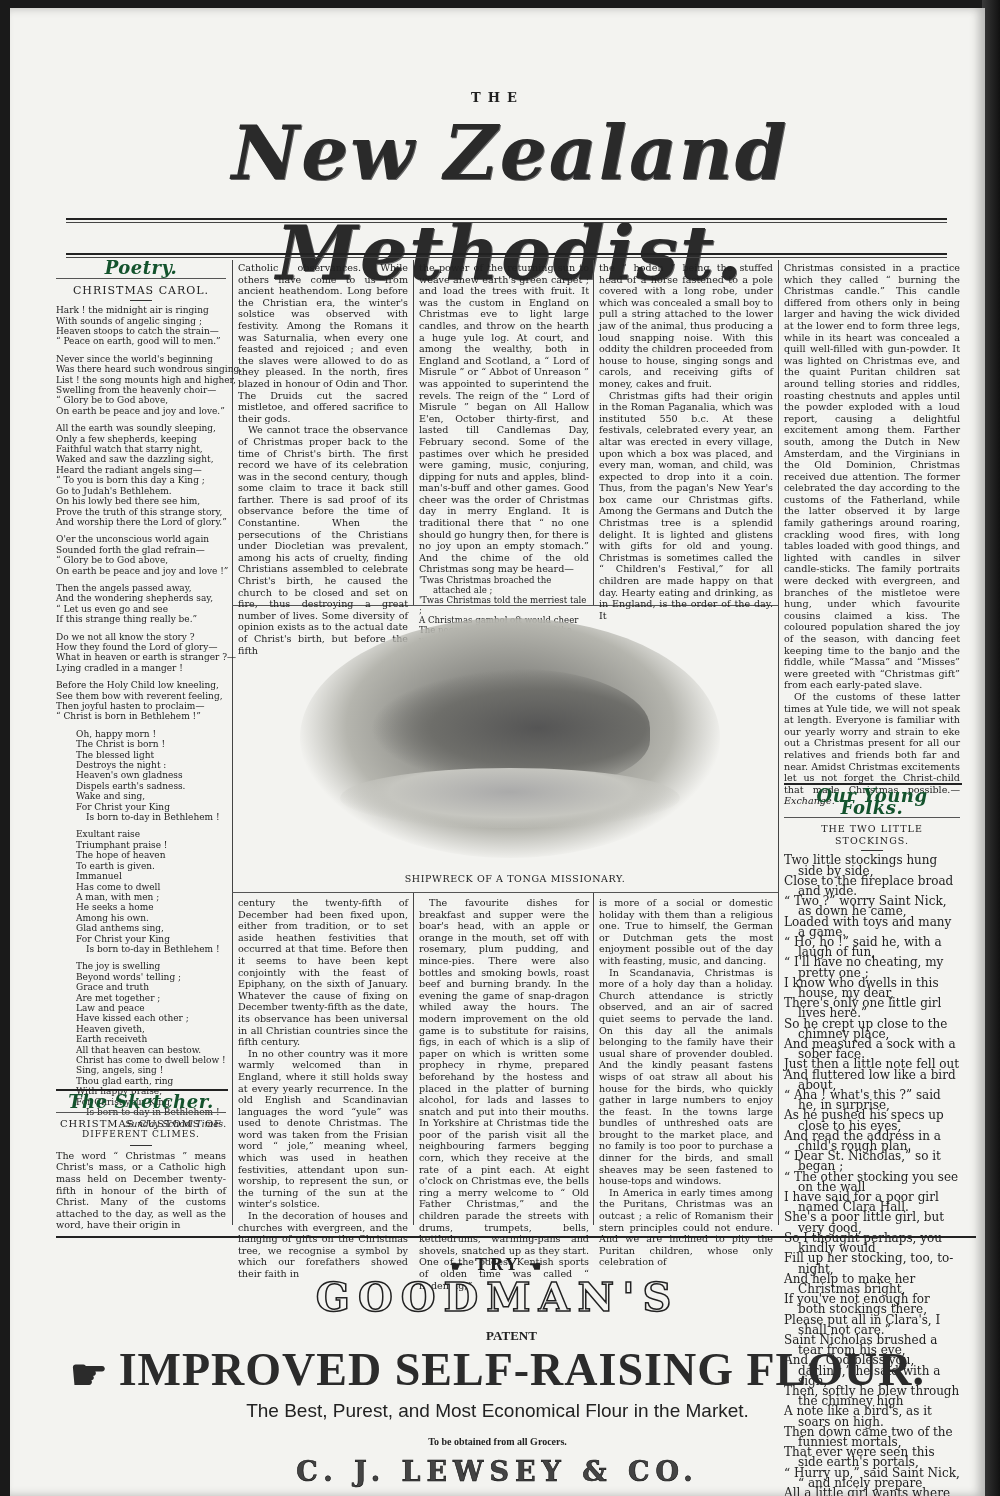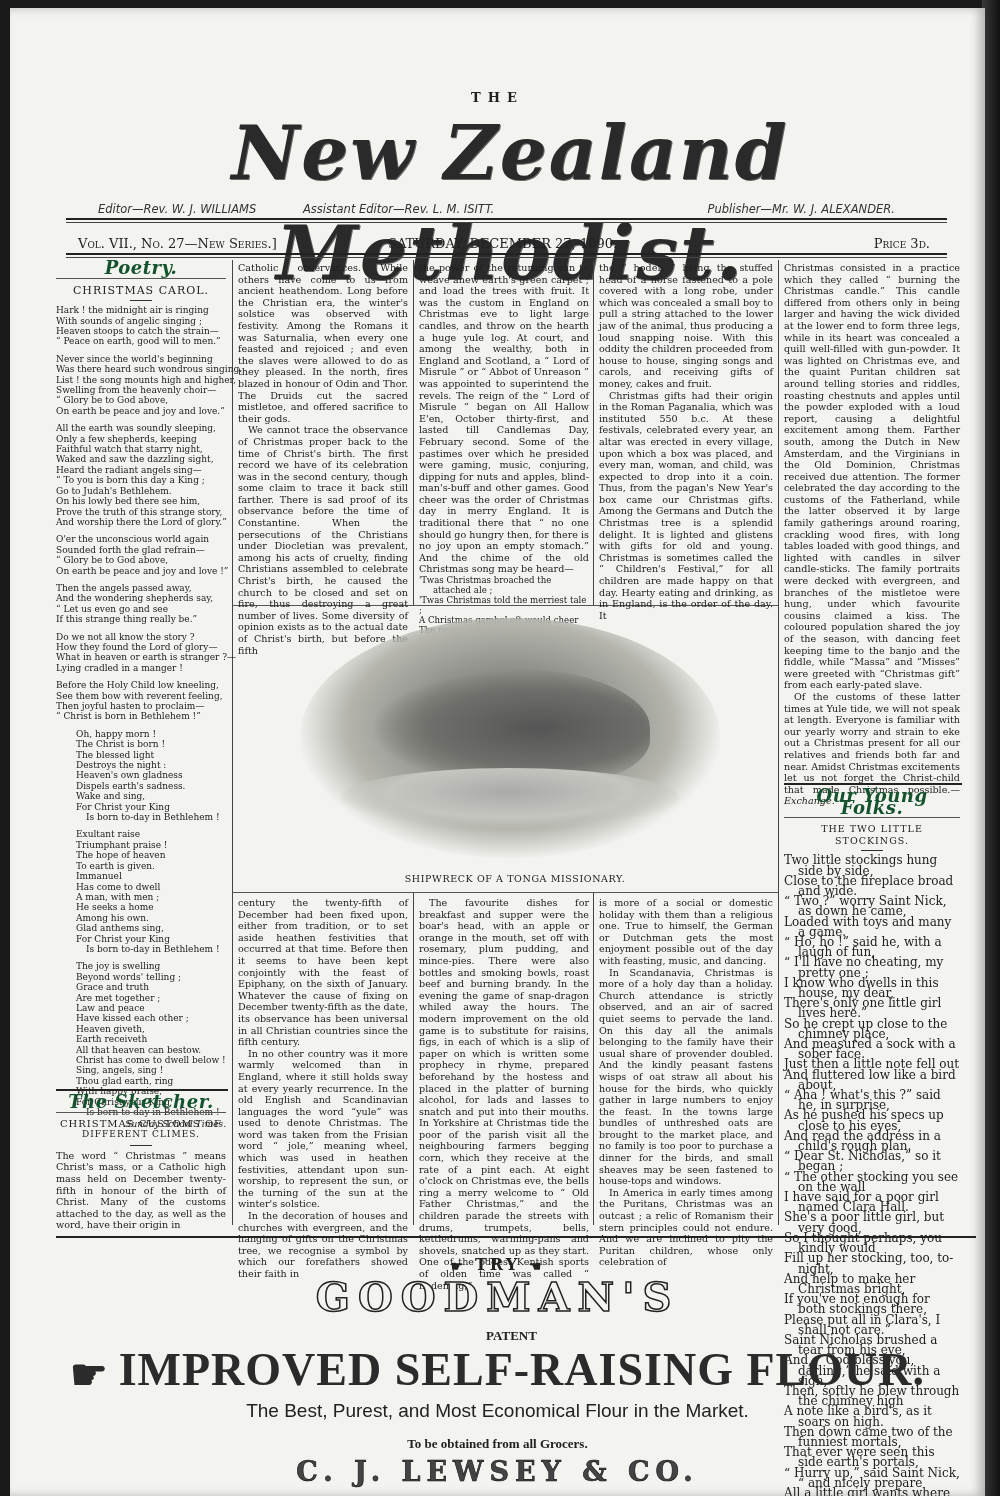--- a/index.html
+++ b/index.html
@@ -86,46 +86,36 @@
   .caption { position:absolute; left:230px; width:550px; top:865px; text-align:center; font-size:9.5px; letter-spacing:0.6px; }
 
   
   .ad { position:absolute; left:0; right:0; text-align:center; }
   .ad-try { top:1247px; font-size:16px; font-weight:bold; letter-spacing:3px; }
   .ad-brand { top:1265px; font-size:40px; letter-spacing:8px; font-weight:bold; color:#f3f3f0;
     -webkit-text-stroke:1.5px #222; font-family:"DejaVu Serif", serif; }
   .ad-patent { top:1320px; font-size:13px; font-weight:bold; font-family:"Liberation Serif", serif;padding-left:28px; }
   .ad-product { top:1335px; font-size:46px; font-weight:bold; letter-spacing:1px; font-family:"Liberation Serif", serif; color:#2b2b2b; }
   .ad-tag { top:1392px; font-size:19px; font-family:"Liberation Sans", sans-serif; }
-  .ad-where { top:1428px; font-size:13px; font-weight:bold; font-family:"Liberation Serif", serif; }
+  .ad-where { top:1428px; font-size:10px; font-weight:bold; font-family:"Liberation Serif", serif; }
   .ad-company { top:1448px; font-size:27px; font-weight:bold; letter-spacing:6px; font-family:"DejaVu Serif", serif; color:#444;
     -webkit-text-stroke:0.6px #111; }
   .hand { display:inline-block; font-size:28px; vertical-align:middle; }
   .hand-sm { font-size:14px; }
 </style>
 </head>
 <body>
 
 <div class="edge-right"></div>
 
 <div class="page">
 
   <div class="the">THE</div>
   <div class="title">New Zealand Methodist.</div>
-  <div class="staff">
-    <span class="l">Editor—Rev. W. J. WILLIAMS</span>
-    <span class="l2">Assistant Editor—Rev. L. M. ISITT.</span>
-    <span class="r">Publisher—Mr. W. J. ALEXANDER.</span>
-  </div>
   <div class="rule-dbl" style="top:210px;"></div>
-  <div class="dateline">
-    <span class="vol">Vol. VII., No. 27—New Series.]</span>
-    <span class="date">SATURDAY, DECEMBER 27, 1890.</span>
-    <span class="price">Price 3d.</span>
-  </div>
   <div class="rule-dbl" style="top:245px;"></div>
 
   <div class="vline" style="left:222px; top:252px; height:965px;"></div>
   <div class="vline" style="left:403px; top:252px; height:345px;"></div>
   <div class="vline" style="left:583px; top:252px; height:345px;"></div>
   <div class="vline" style="left:768px; top:252px; height:965px;"></div>
   <div class="vline" style="left:403px; top:885px; height:332px;"></div>
   <div class="vline" style="left:583px; top:885px; height:332px;"></div>
   <div class="hline" style="left:222px; width:546px; top:597px;"></div>
   <div class="hline" style="left:222px; width:546px; top:884px;"></div>

